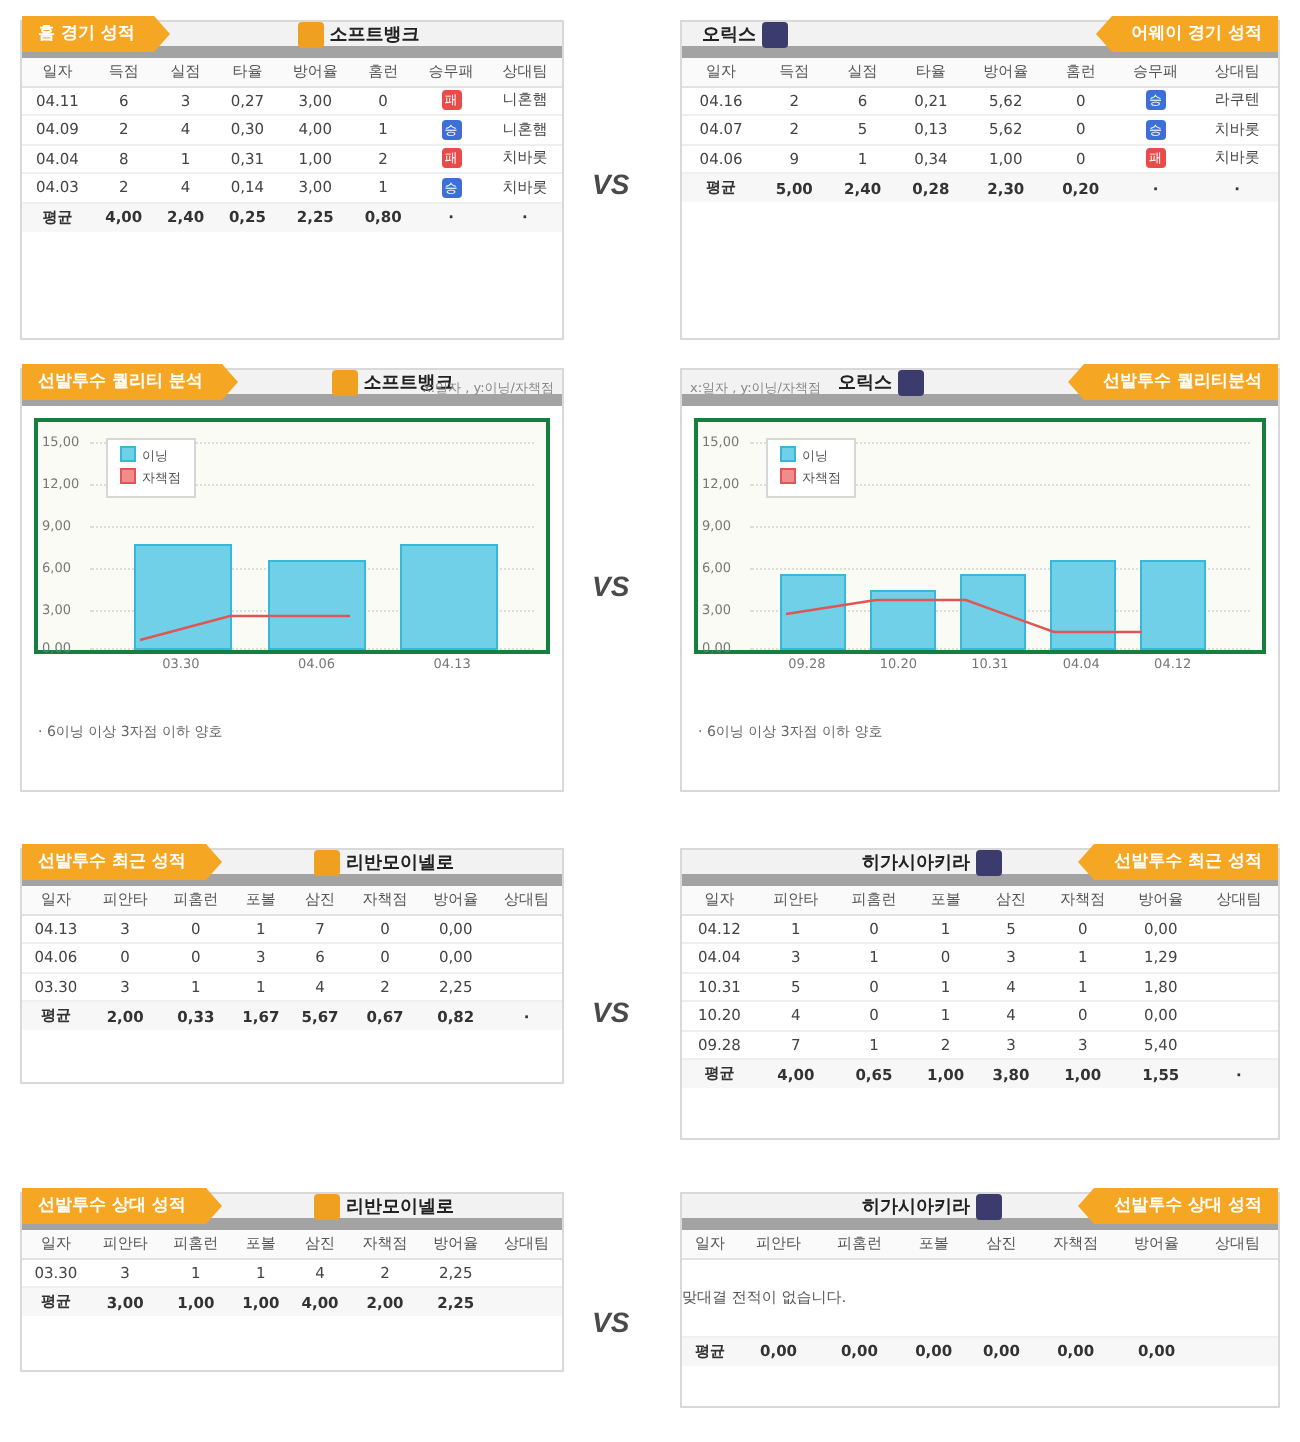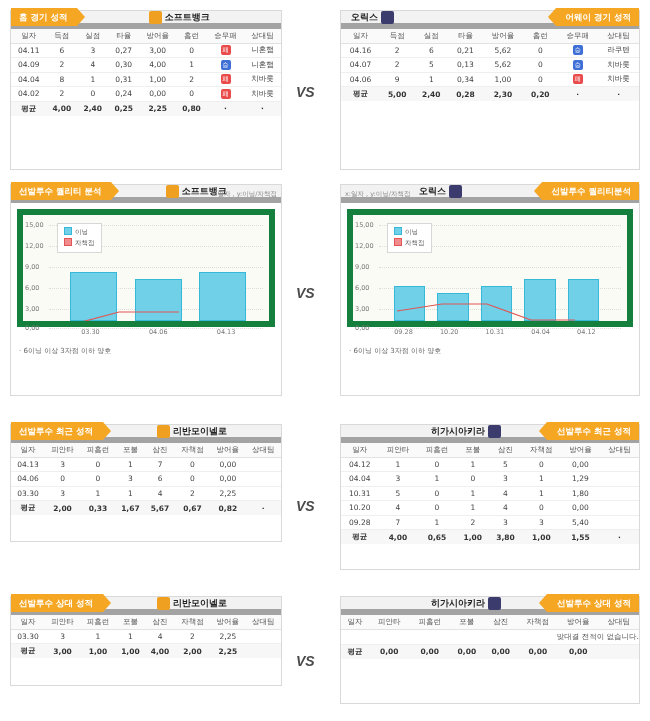--- a/index.html
+++ b/index.html
@@ -103,21 +103,21 @@
     font-style:italic;
     font-family:"Liberation Sans", sans-serif;
   }
 
   
   .chart-wrap { padding:6px 6px 2px 6px; }
   .chart-area {
     position:relative;
     height:118px;
     background:#fbfbf5;
-    border:6px solid #15803d;
+    border:2px solid #15803d;
   }
   .axis-label {
     position:absolute; left:2px;
     font-size:6.5px; color:#777;
     transform:translateY(-50%);
   }
   .gridline { position:absolute; left:26px; right:6px; border-top:1px dotted #ddd; }
   .bars { position:absolute; left:26px; right:6px; bottom:0; top:6px; }
   .bar {
     position:absolute; bottom:0;
@@ -131,26 +131,26 @@
   .xlabels span { position:absolute; transform:translateX(-50%); top:1px; }
   .legend {
     position:absolute; left:34px; top:8px;
     background:#fff; border:1px solid #d7d7d7;
     padding:3px 6px; font-size:6.5px; color:#555;
     line-height:11px;
   }
   .legend i { display:inline-block; width:8px; height:8px; margin-right:3px; vertical-align:-1px; }
   .legend i.inn { background:#6fd0e8; border:1px solid #38b8d8; }
   .legend i.jae { background:#f28b8b; border:1px solid #e05555; }
-  .note { font-size:7px; color:#666; padding:5px 8px 6px 8px; }
+  .note { font-size:7px; color:#666; padding:5px 8px 6px 8px;margin-top:15px; }
   .smalllabel {
     font-size:6.5px; color:#888; position:absolute;
   }
   .empty-msg {
-    text-align:right; font-size:7.5px; color:#555; padding:2px 0;
+    text-align:left; font-size:7.5px; color:#555; padding:14px 0;
   }
 
   
   .wm {
     position:absolute;
     color:rgba(150,150,150,0.22);
     font-size:9px;
     transform:rotate(-20deg);
     white-space:nowrap;
     pointer-events:none;
@@ -222,27 +222,27 @@
           <td>04.04</td>
           <td>8</td>
           <td>1</td>
           <td>0,31</td>
           <td>1,00</td>
           <td>2</td>
           <td><span class="resbadge res-L">패</span></td>
           <td>치바롯</td>
         </tr>
         <tr>
-          <td>04.02</td>
-          <td>2</td>
-          <td>0</td>
-          <td>0,24</td>
-          <td>0,00</td>
-          <td>0</td>
-          <td><span class="resbadge res-L">패</span></td>
+          <td>04.03</td>
+          <td>2</td>
+          <td>4</td>
+          <td>0,14</td>
+          <td>3,00</td>
+          <td>1</td>
+          <td><span class="resbadge res-W">승</span></td>
           <td>치바롯</td>
         </tr>
         <tr class="avg">
           <td>평균</td>
           <td>4,00</td>
           <td>2,40</td>
           <td>0,25</td>
           <td>2,25</td>
           <td>0,80</td>
           <td>·</td>

